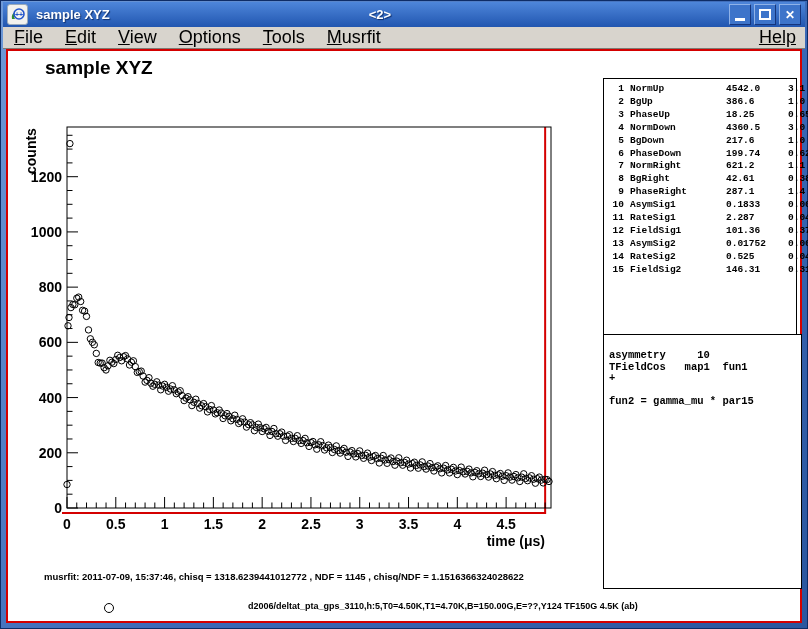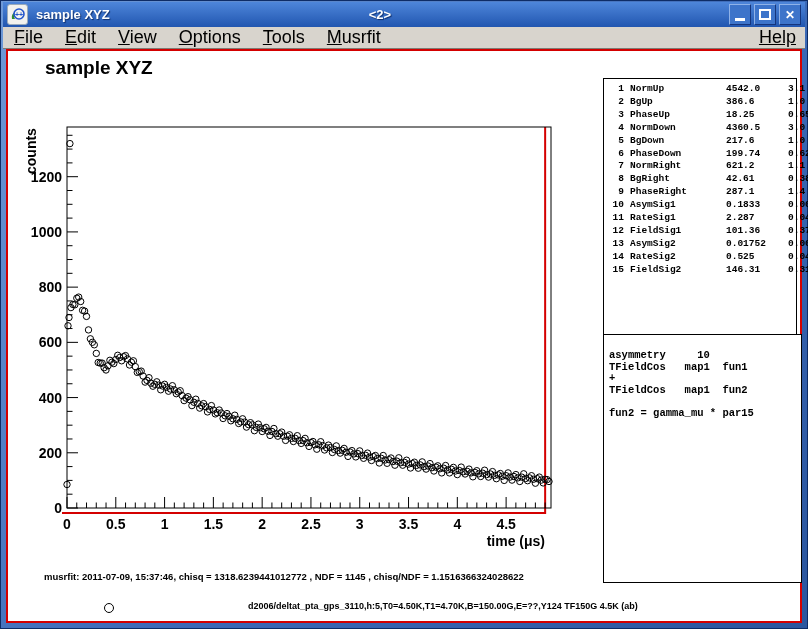--- a/index.html
+++ b/index.html
@@ -49,21 +49,21 @@
   .param-box{position:absolute;left:603px;top:78px;width:192px;height:256px;
              border:1px solid #000;background:#fff;z-index:4;
              font:bold 9.5px "Liberation Mono",monospace;padding-top:4px;}
   .param-row{display:grid;grid-template-columns:16px 90px 56px 1fr;
              line-height:12.9px;column-gap:6px;padding-left:4px;}
   .p-num{text-align:right;}
 
   .theory-box{position:absolute;left:603px;top:334px;width:192px;height:222px;
               border:1px solid #000;background:#fff;z-index:4;
               font:bold 10.5px "Liberation Mono",monospace;
-              padding:15px 0 10px 5px;}
+              padding:15px 0 16px 5px;}
   .theory-line{white-space:pre;line-height:11.6px;}
 
   
   .status-fit{position:absolute;left:44px;top:571px;z-index:4;
               font:bold 9.5px "Liberation Sans",sans-serif;color:#000;}
   .run-marker{position:absolute;left:104px;top:603px;width:8px;height:8px;
               border:1.3px solid #000;border-radius:50%;z-index:4;}
   .run-info{position:absolute;left:248px;top:601px;z-index:4;
             font:bold 9px "Liberation Sans",sans-serif;color:#000;}
 </style>
@@ -556,20 +556,19 @@
       <span class="p-name">FieldSig2</span>
       <span class="p-val">146.31</span>
       <span class="p-err">0.31</span>
     </div>
   </div>
 
 <div class="theory-box" id="theory-box">
     <div class="theory-line">asymmetry     10</div>
     <div class="theory-line">TFieldCos   map1  fun1</div>
     <div class="theory-line">+</div>
-    <div class="theory-line">TFieldCos   map1  fun2</div>
     <div class="theory-line">&nbsp;</div>
     <div class="theory-line">fun2 = gamma_mu * par15</div>
   </div>
 
 <div class="status-fit">musrfit: 2011-07-09, 15:37:46, chisq = 1318.6239441012772 , NDF = 1145 , chisq/NDF = 1.1516366324028622</div>
 <span class="run-marker"></span>
 <div class="run-info">d2006/deltat_pta_gps_3110,h:5,T0=4.50K,T1=4.70K,B=150.00G,E=??,Y124 TF150G 4.5K (ab)</div>
 
 </body></html>

